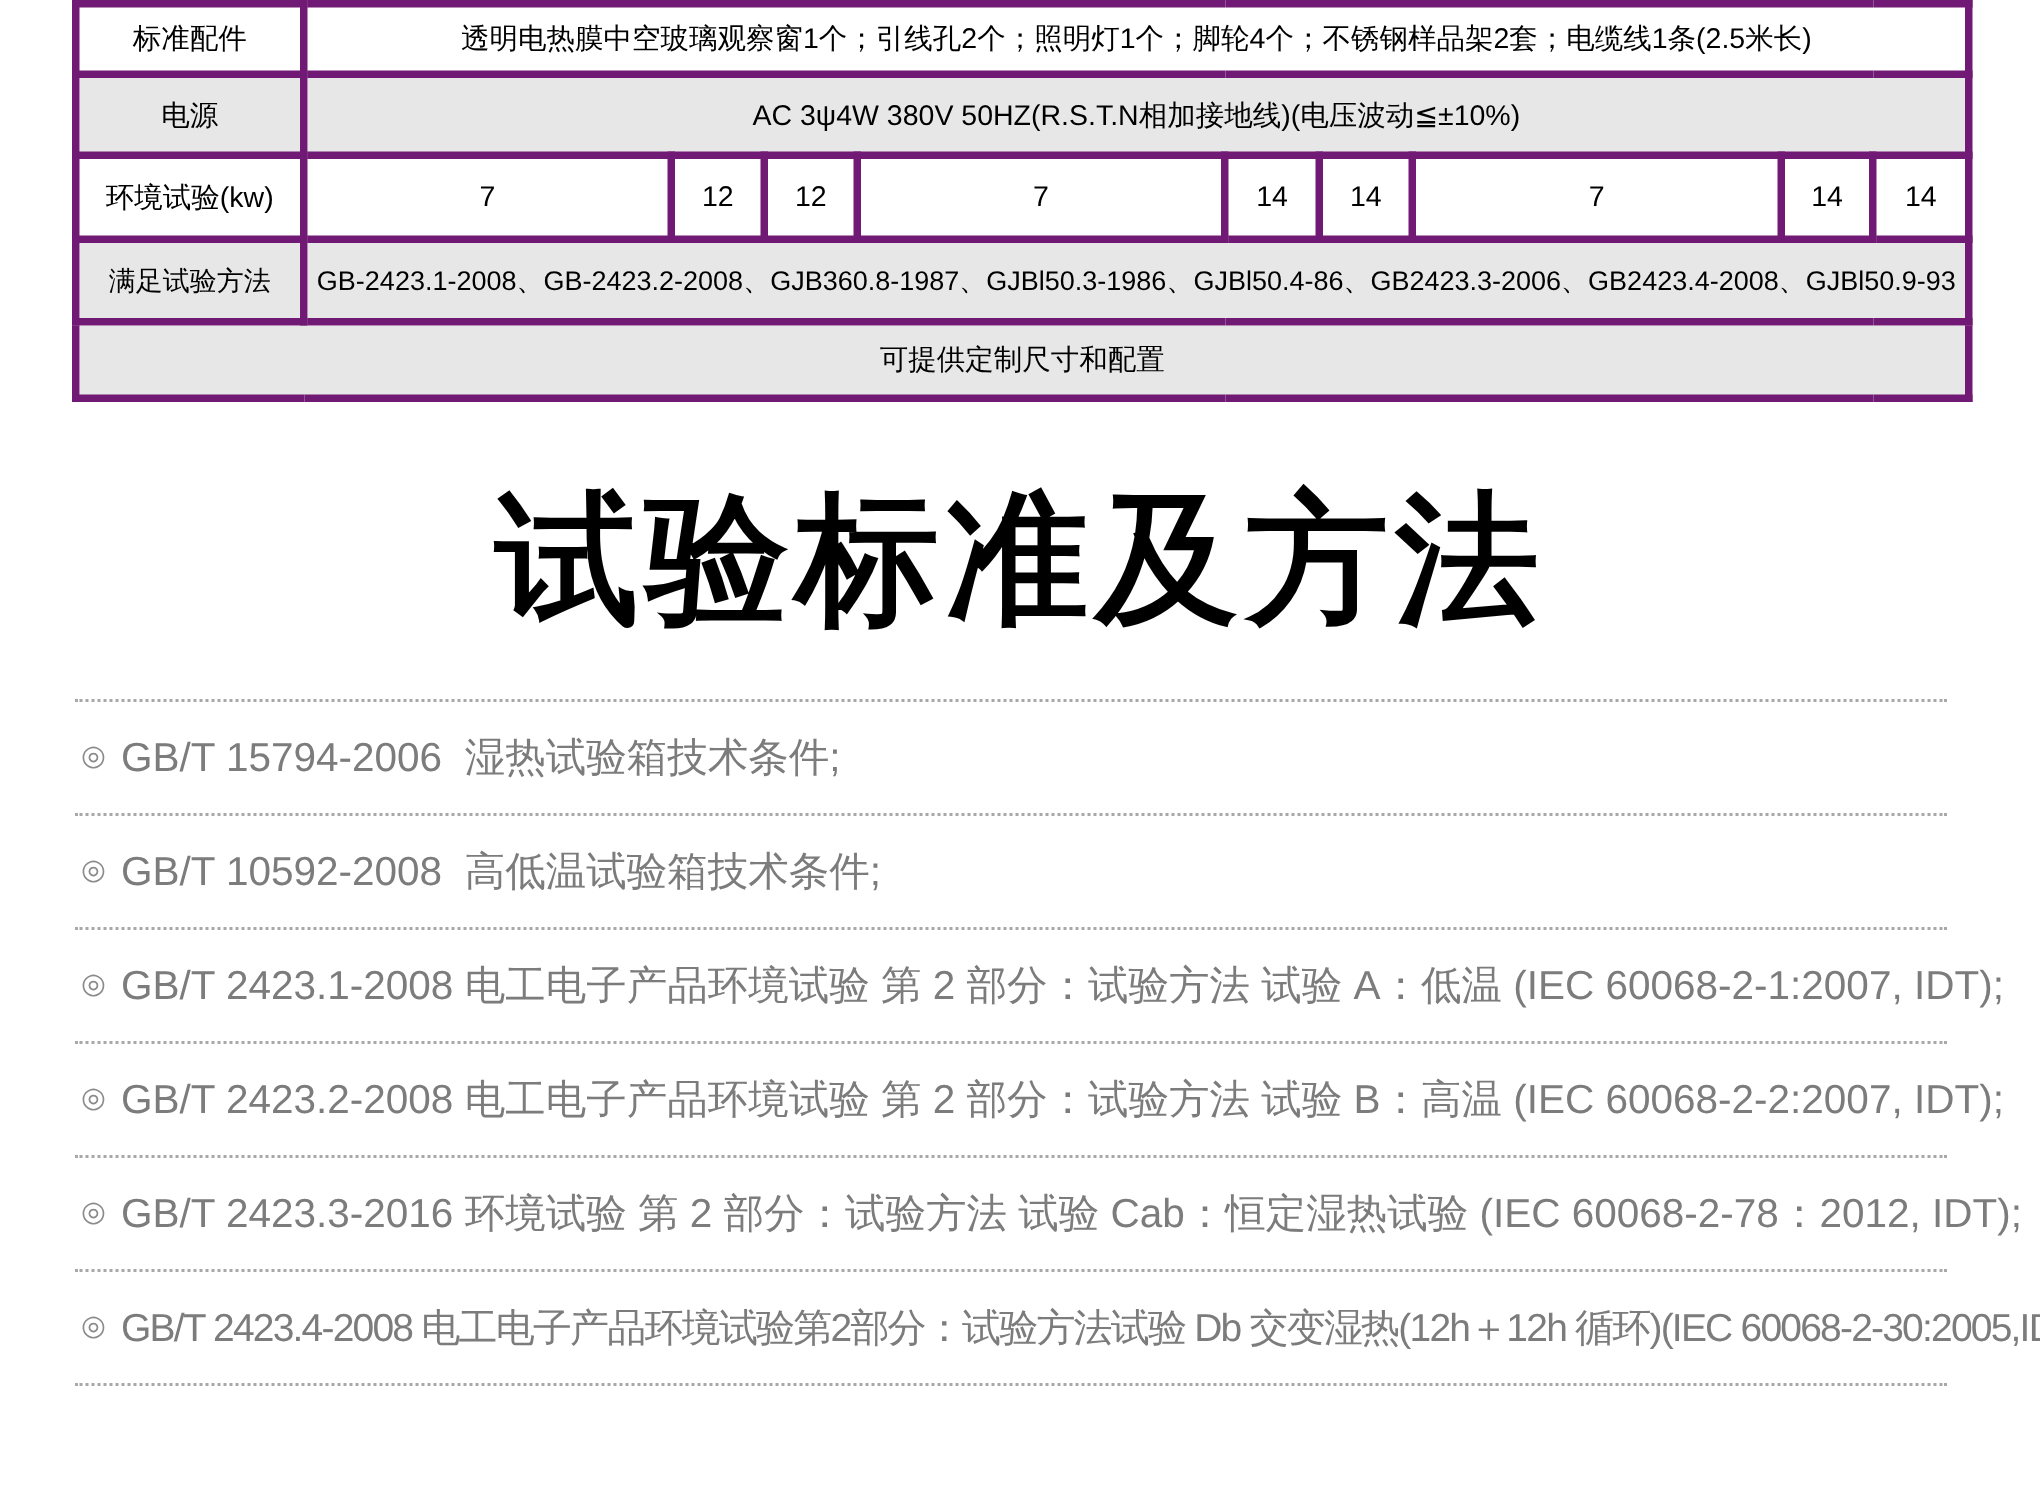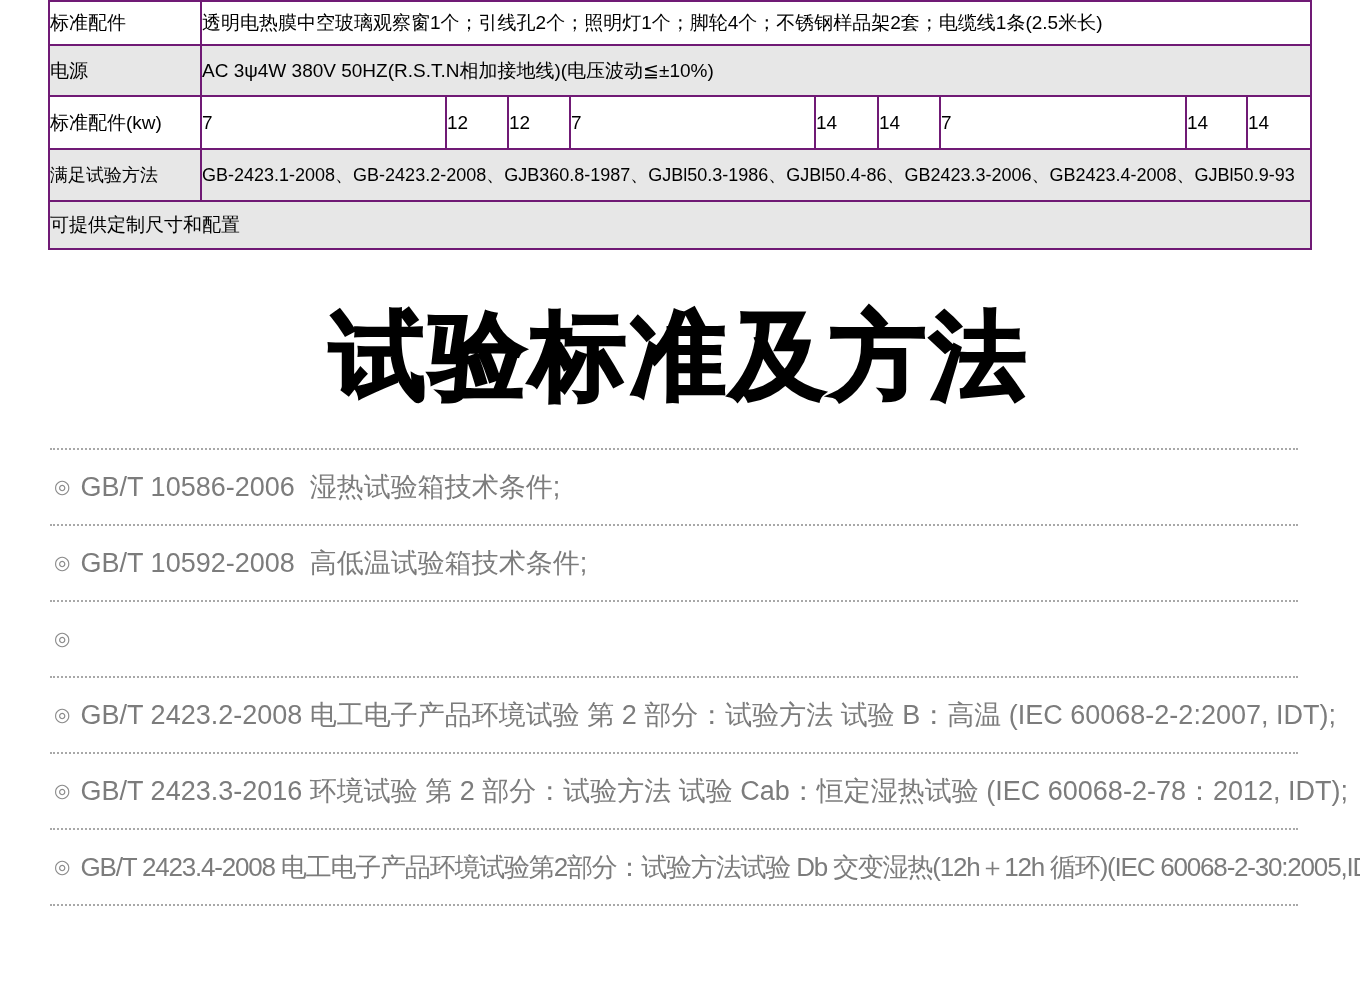--- a/index.html
+++ b/index.html
@@ -14,21 +14,22 @@
 
   
   .spec-table {
     border-collapse: collapse;
     table-layout: fixed;
     width: 1262px;
     margin: 0 0 0 48px;
     font-size: 19px;
   }
   .spec-table td {
-    border: 2px solid #701a75;
+    border: 5px solid #701a75;
+    text-align: center;
     vertical-align: middle;
     padding: 0 0;
     overflow: hidden;
     white-space: nowrap;
   }
   .row-shaded td { background: #e7e7e7; }
   .row-plain  td { background: #ffffff; }
   .label-cell { font-size: 19px; }
   .r1 td { height: 42px; }
   .r2 td { height: 49px; margin-top: 32px; }
@@ -36,21 +37,21 @@
   .r4 td { height: 50px; font-size: 18px; }
   .r5 td { height: 50px; }
   .r6 td { height: 46px; font-family: Liberation Serif, serif; }
 
   
   .section-title {
     margin: 52px 0 38px 0;
     text-align: center;
     font-size: 96px;
     line-height: 1.12;
-    font-weight: 700;
+    font-weight: 400;
     letter-spacing: 4px;
     color: #000;
     -webkit-text-stroke: 2.5px #000;
   }
 
   
   .standards { margin: 0 62px 0 50px; }
   .divider { border-top: 2px dotted #a8a8a8; height: 0; }
   .std-item {
     display: flex;
@@ -90,21 +91,21 @@
     <tbody>
       <tr class="row-plain r1">
         <td class="label-cell">标准配件</td>
         <td colspan="9">透明电热膜中空玻璃观察窗1个；引线孔2个；照明灯1个；脚轮4个；不锈钢样品架2套；电缆线1条(2.5米长)</td>
       </tr>
       <tr class="row-shaded r2">
         <td class="label-cell">电源</td>
         <td colspan="9">AC 3ψ4W 380V 50HZ(R.S.T.N相加接地线)(电压波动≦±10%)</td>
       </tr>
       <tr class="row-plain r3">
-        <td class="label-cell">标准配件(kw)</td>
+        <td class="label-cell">环境试验(kw)</td>
         <td>7</td>
         <td>12</td>
         <td>12</td>
         <td>7</td>
         <td>14</td>
         <td>14</td>
         <td>7</td>
         <td>14</td>
         <td>14</td>
       </tr>
@@ -118,32 +119,33 @@
     </tbody>
   </table>
 
   <h1 class="section-title">试验标准及方法</h1>
 
   <div class="standards">
     <div class="divider"></div>
 
     <div class="std-item">
       <span class="bullet">◎</span>
-      <span class="std-text">GB/T 10586-2006  湿热试验箱技术条件;</span>
+      <span class="std-text">GB/T 15794-2006  湿热试验箱技术条件;</span>
     </div>
     <div class="divider"></div>
 
     <div class="std-item">
       <span class="bullet">◎</span>
       <span class="std-text">GB/T 10592-2008  高低温试验箱技术条件;</span>
     </div>
     <div class="divider"></div>
 
     <div class="std-item">
       <span class="bullet">◎</span>
+      <span class="std-text">GB/T 2423.1-2008 电工电子产品环境试验 第 2 部分：试验方法 试验 A：低温 (IEC 60068-2-1:2007, IDT);</span>
     </div>
     <div class="divider"></div>
 
     <div class="std-item">
       <span class="bullet">◎</span>
       <span class="std-text">GB/T 2423.2-2008 电工电子产品环境试验 第 2 部分：试验方法 试验 B：高温 (IEC 60068-2-2:2007, IDT);</span>
     </div>
     <div class="divider"></div>
 
     <div class="std-item">

